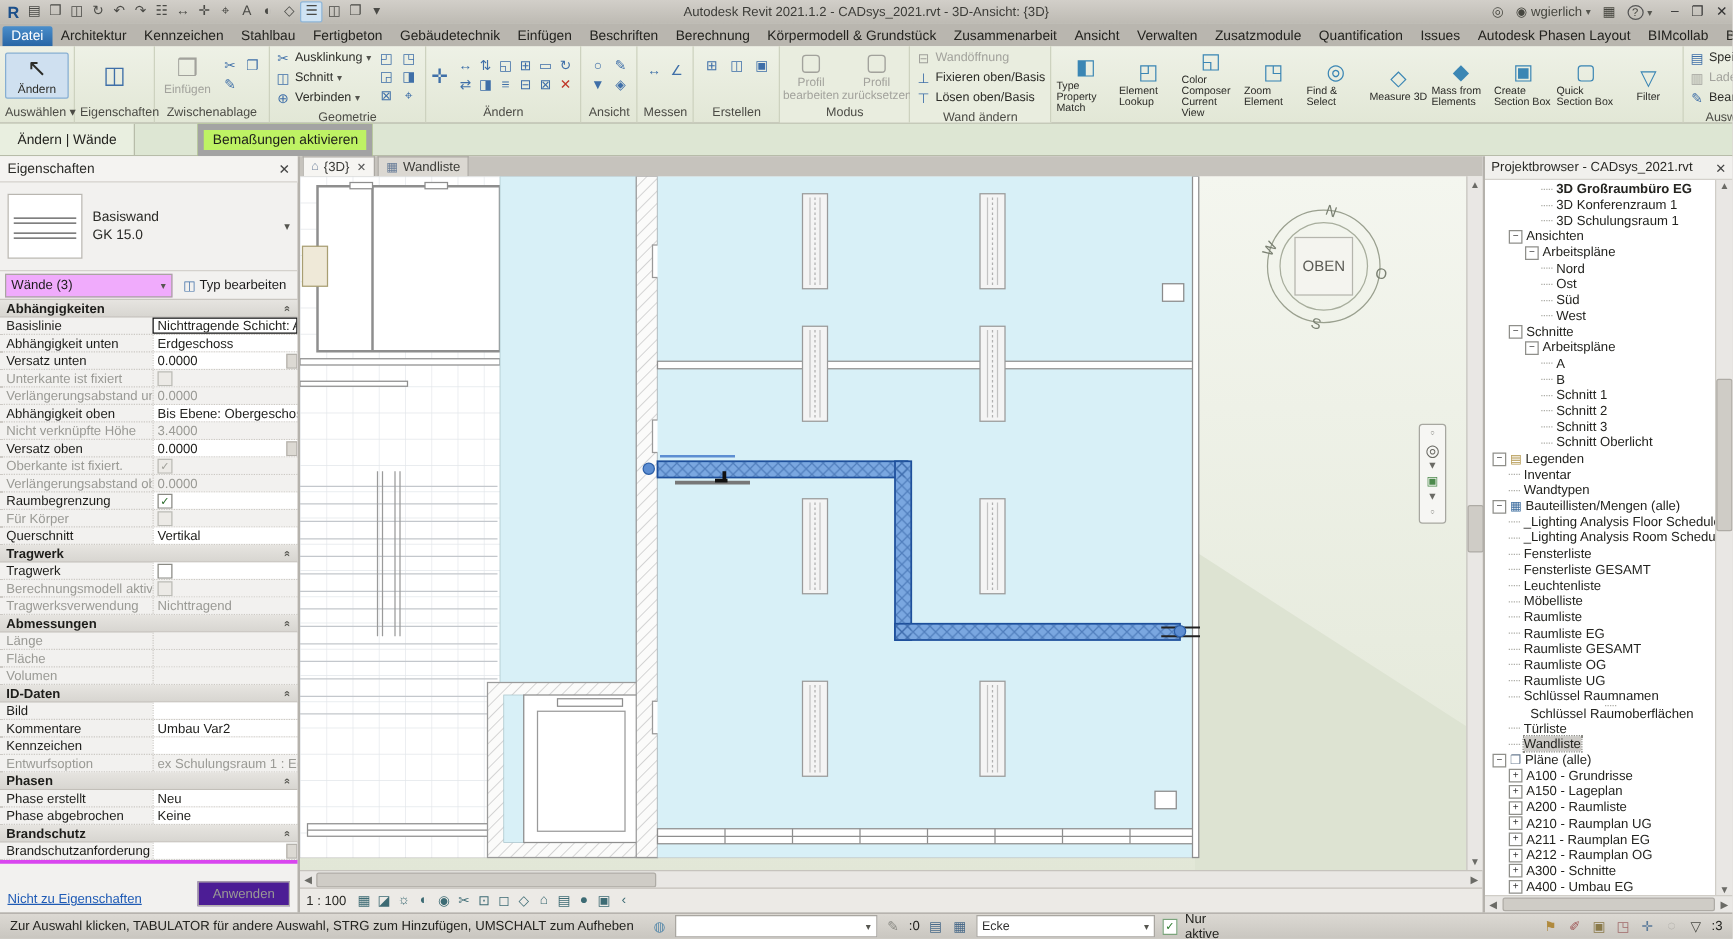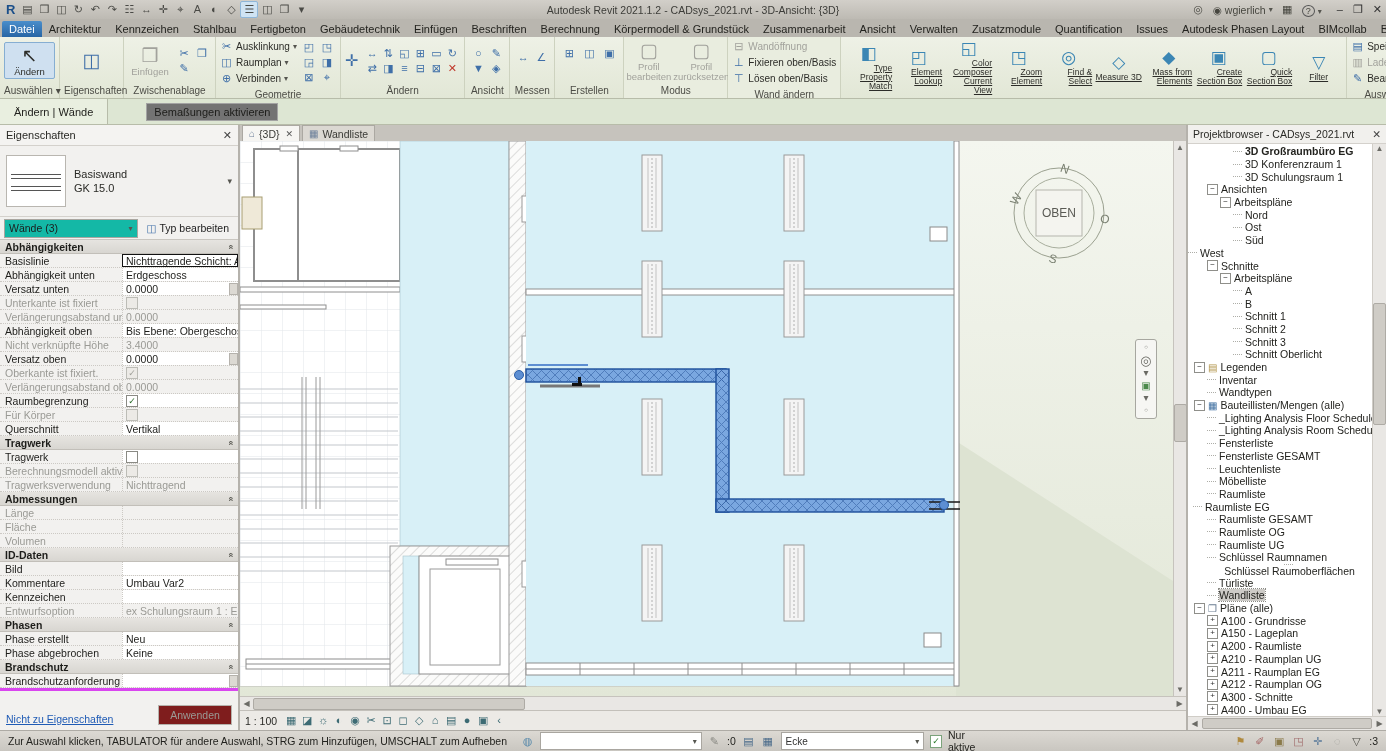--- a/index.html
+++ b/index.html
@@ -35,61 +35,61 @@
   .rrow{display:flex;align-items:center;gap:3px;height:15px;font-size:10px;color:#2c2c28;white-space:nowrap;}
   .rrow .ic{color:#3f6fa8;font-size:11px;width:13px;text-align:center;}
   .rrow.dis,.rrow.dis .ic{color:#a2a29c;}
   .dd{color:#55554f;font-size:8px;}
   .icgrid{display:grid;grid-template-columns:repeat(6,16px);grid-auto-rows:15px;}
   .icgrid span{text-align:center;font-size:11px;color:#3f6fa8;line-height:15px;}
   .icgrid span.red{color:#c0392b;}
   .icgrid.small{grid-template-columns:repeat(2,18px);}
   .ntib{width:47px;display:flex;flex-direction:column;align-items:center;}
   .ntib .bicon{font-size:17px;line-height:20px;color:#3b86b4;}
-  .ntib .blabel{font-size:8.5px;line-height:9px;text-align:right;color:#2c2c28;text-decoration:underline;}
+  .ntib .blabel{font-size:8.5px;line-height:9px;text-align:left;color:#2c2c28;}
   .stack{display:flex;flex-direction:column;justify-content:center;gap:1px;}
 
   
   .optbar{position:absolute;left:0;top:99px;width:100%;height:26px;background:#dde6d3;border-bottom:1px solid #b7bca9;display:flex;align-items:center;box-sizing:border-box;}
   .ctxlbl{height:100%;display:flex;align-items:center;padding:0 14px;background:#e9efe0;border-right:1px solid #b7bca9;font-size:11px;color:#23231f;}
-  .dimtoggle{margin-left:38px;background:#737373;border:1px solid #a3a3a3;padding:2px 7px;font-size:11px;color:#1d1d1a;}
+  .dimtoggle{margin-left:50px;background:#bef264;border:5px solid #a3a3a3;padding:2px 7px;font-size:11px;color:#1d1d1a;}
 
   
   .main{position:absolute;left:0;top:125px;width:100%;height:605px;display:flex;}
 
   
   .props{width:240px;background:#f2f1ef;border-right:2px solid #b5b2ac;display:flex;flex-direction:column;box-sizing:border-box;}
   .phead{height:20px;display:flex;align-items:center;padding:0 6px;background:#f4f3f1;border-bottom:1px solid #d4d1cc;font-size:11px;color:#2a2a26;}
   .phead .x{margin-left:auto;color:#444;cursor:default;}
   .typesel{height:62px;display:flex;align-items:center;gap:8px;padding:4px 6px;border-bottom:1px solid #d4d1cc;}
   .typeimg{width:58px;height:50px;background:#fff;border:1px solid #b9b6b0;position:relative;}
   .typeimg i{position:absolute;left:4px;right:4px;border-top:1px solid #555;}
   .typename{font-size:11px;color:#2a2a26;line-height:14px;}
   .typesel .dd{margin-left:auto;font-size:9px;}
   .selrow{height:22px;display:flex;align-items:center;gap:4px;padding:0 4px;border-bottom:1px solid #c9c6c0;}
-  .selbox{flex:1;height:17px;background:#14b8a6;border:1px solid #a9a6a0;display:flex;align-items:center;padding:0 4px;font-size:10.5px;}
+  .selbox{flex:1;height:17px;background:#f0abfc;border:1px solid #a9a6a0;display:flex;align-items:center;padding:0 4px;font-size:10.5px;}
   .selbox .dd{margin-left:auto;}
   .edittype{display:flex;align-items:center;gap:3px;font-size:10.5px;padding:1px 4px;border:1px solid transparent;}
   .edittype .ic{color:#3f6fa8;}
   .pgrid{flex:1;overflow:hidden;border-bottom:3px solid #d946ef;}
   .prow{display:flex;height:13px;align-items:center;border-bottom:1px dotted #ccc9c4;font-size:10.5px;}
   .prow .lab{width:122px;padding-left:5px;color:#1d1d1a;overflow:hidden;white-space:nowrap;box-sizing:border-box;}
   .prow .val{flex:1;height:100%;background:#fff;border-left:1px dotted #ccc9c4;display:flex;align-items:center;padding:0 3px;color:#1d1d1a;overflow:hidden;white-space:nowrap;box-sizing:border-box;position:relative;}
   .prow.dis .lab,.prow.dis .val{color:#9a9a95;}
   .prow.dis .val{background:#f2f1ef;}
   .prow .val.selv{border:1px solid #111;background:#fff;}
   .prow.sec{background:linear-gradient(#e6e4e0,#d8d6d1);font-weight:bold;border-bottom:1px solid #c2bfb9;}
   .prow.sec .lab{width:auto;flex:1;}
   .prow.sec .pin{margin-right:5px;color:#55554f;font-size:9px;transform:scaleY(.8);}
   .cb{width:10px;height:10px;border:1px solid #8a8a84;background:#fff;display:flex;align-items:center;justify-content:center;font-size:9px;color:#2a6b2a;line-height:10px;}
   .cb.dis{border-color:#bcbcb6;background:#eceae6;color:#a0a09a;}
   .spin{position:absolute;right:0;top:1px;width:7px;height:10px;background:#dcd9d3;border:1px solid #b5b2ac;}
   .pfoot{height:34px;display:flex;align-items:flex-end;justify-content:space-between;padding:0 6px 5px;}
   .plink{color:#1f5bb5;text-decoration:underline;font-size:10.5px;}
-  .applybtn{width:72px;height:18px;background:#7f1d1d;border:1px solid #b5b2ac;color:#9a9a95;font-size:10.5px;display:flex;align-items:center;justify-content:center;}
+  .applybtn{width:72px;height:18px;background:#4c1d95;border:1px solid #b5b2ac;color:#9a9a95;font-size:10.5px;display:flex;align-items:center;justify-content:center;}
 
   
   .canvascol{flex:1;display:flex;flex-direction:column;background:#eceae6;min-width:0;}
   .vtabs{height:16px;background:#c6c3bd;display:flex;align-items:flex-end;padding-left:2px;gap:2px;}
   .vtab{display:flex;align-items:center;gap:4px;height:15px;padding:0 6px;font-size:10.5px;background:#dbd8d2;color:#3a3a36;border:1px solid #aba8a2;border-bottom:none;}
   .vtab.active{background:#f6f5f2;}
   .vtab .ticon{color:#6b7f9a;font-size:10px;}
   .vtab .x{font-size:9px;color:#555;margin-left:2px;}
   .canvaswrap{flex:1;position:relative;display:flex;min-height:0;}
   .drawarea{position:relative;flex:1;overflow:hidden;}
@@ -237,21 +237,21 @@
     <div class="rpanel" style="width:168px;">
       <div class="pbody">
         <div class="stack" id="geo-rows">
             <div class="rrow">
               <span class="ic">✂</span>
               <span>Ausklinkung</span>
               <span class="dd">▾</span>
             </div>
             <div class="rrow">
               <span class="ic">◫</span>
-              <span>Raumplan</span>
+              <span>Schnitt</span>
               <span class="dd">▾</span>
             </div>
             <div class="rrow">
               <span class="ic">⊕</span>
               <span>Verbinden</span>
               <span class="dd">▾</span>
             </div>
           </div>
         <div class="icgrid small">
           <span>◰</span>
@@ -884,21 +884,21 @@
               <span class="tlbl">Nord</span>
             </div>
             <div class="titem" style="padding-left: 45px;">
               <span class="dash"></span>
               <span class="tlbl">Ost</span>
             </div>
             <div class="titem" style="padding-left: 45px;">
               <span class="dash"></span>
               <span class="tlbl">Süd</span>
             </div>
-            <div class="titem" style="">
+            <div class="titem" style="padding-left: 45px;">
               <span class="dash"></span>
               <span class="tlbl">West</span>
             </div>
             <div class="titem" style="padding-left: 19px;">
               <span class="exp">−</span>
               <span class="tlbl">Schnitte</span>
             </div>
             <div class="titem" style="padding-left: 32px;">
               <span class="exp">−</span>
               <span class="tlbl">Arbeitspläne</span>
@@ -966,21 +966,21 @@
               <span class="tlbl">Leuchtenliste</span>
             </div>
             <div class="titem" style="padding-left: 19px;">
               <span class="dash"></span>
               <span class="tlbl">Möbelliste</span>
             </div>
             <div class="titem" style="padding-left: 19px;">
               <span class="dash"></span>
               <span class="tlbl">Raumliste</span>
             </div>
-            <div class="titem" style="padding-left: 5px;">
+            <div class="titem" style="padding-left: 19px;">
               <span class="dash"></span>
               <span class="tlbl">Raumliste EG</span>
             </div>
             <div class="titem" style="padding-left: 19px;">
               <span class="dash"></span>
               <span class="tlbl">Raumliste GESAMT</span>
             </div>
             <div class="titem" style="padding-left: 19px;">
               <span class="dash"></span>
               <span class="tlbl">Raumliste OG</span>

